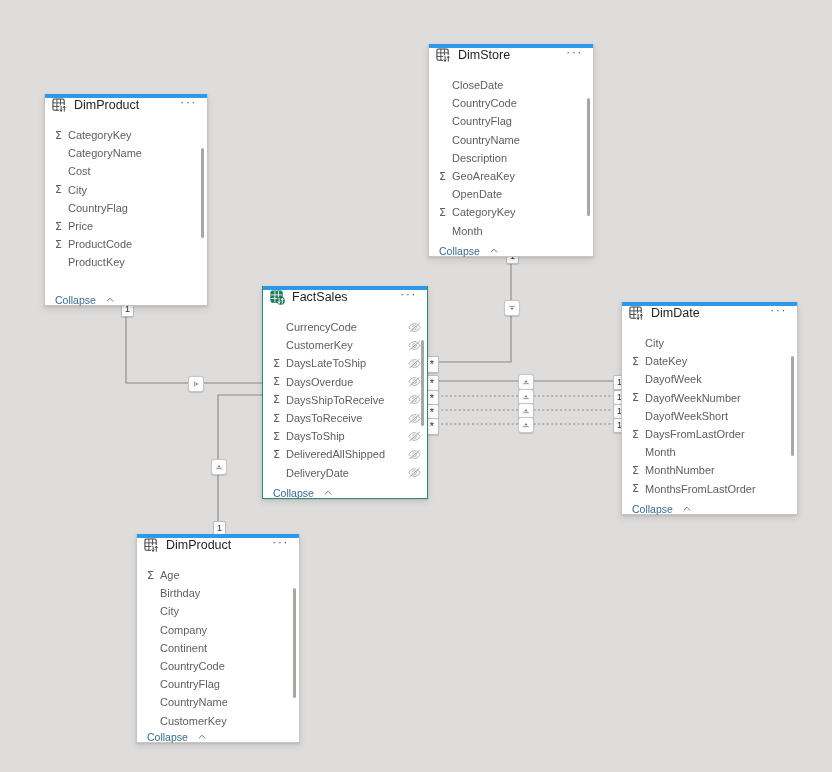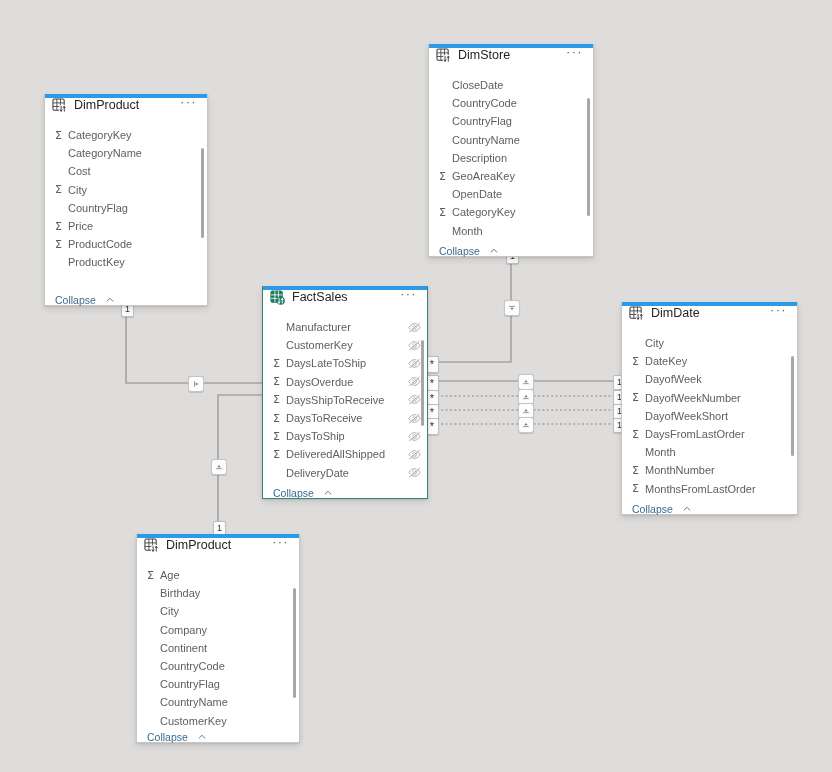--- a/index.html
+++ b/index.html
@@ -317,21 +317,21 @@
       <path d="M2.2,1.4 L2.2,6.4 M2.2,6.4 L1.1,5.2 M2.2,6.4 L3.3,5.2" stroke="#ffffff" stroke-width="1" fill="none" stroke-linecap="round"></path>
       <path d="M5.6,6.6 L5.6,1.6 M5.6,1.6 L4.5,2.8 M5.6,1.6 L6.7,2.8" stroke="#ffffff" stroke-width="1" fill="none" stroke-linecap="round"></path>
     </g>
   </svg>
        <span class="title">FactSales</span>
        <span class="ellipsis">···</span>
      </div>
      <div class="fieldlist" style="height:166px">
        <div class="row">
         <span class="sig"></span>
-        <span class="fname">Manufacturer</span>
+        <span class="fname">CurrencyCode</span>
         <span class="eye">
               <svg width="13" height="11" viewBox="0 0 16 13">
     <path d="M1.2,6.5 C3.2,3.2 5.6,1.8 8,1.8 C10.4,1.8 12.8,3.2 14.8,6.5 C12.8,9.8 10.4,11.2 8,11.2 C5.6,11.2 3.2,9.8 1.2,6.5 Z" fill="none" stroke="#6a6866" stroke-width="1.1"></path>
     <circle cx="8" cy="6.5" r="2.3" fill="none" stroke="#6a6866" stroke-width="1.1"></circle>
     <line x1="1.6" y1="12" x2="14.4" y2="1" stroke="#6a6866" stroke-width="1.2"></line>
     <line x1="1.6" y1="10.4" x2="14.4" y2="-0.6" stroke="#ffffff" stroke-width="1.1"></line>
   </svg>
             </span>
       </div>
           <div class="row">

